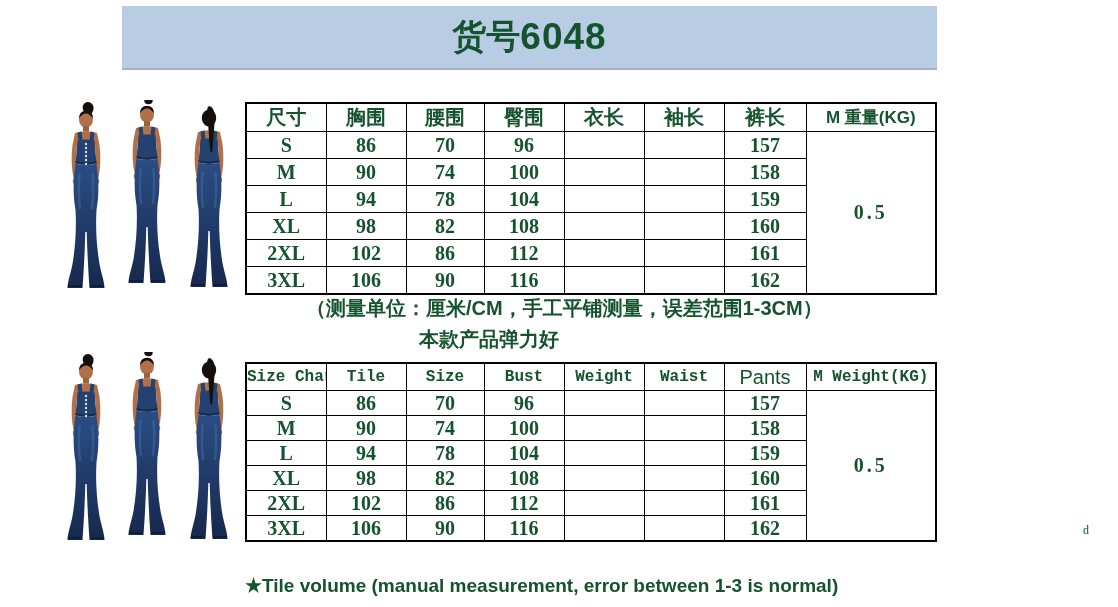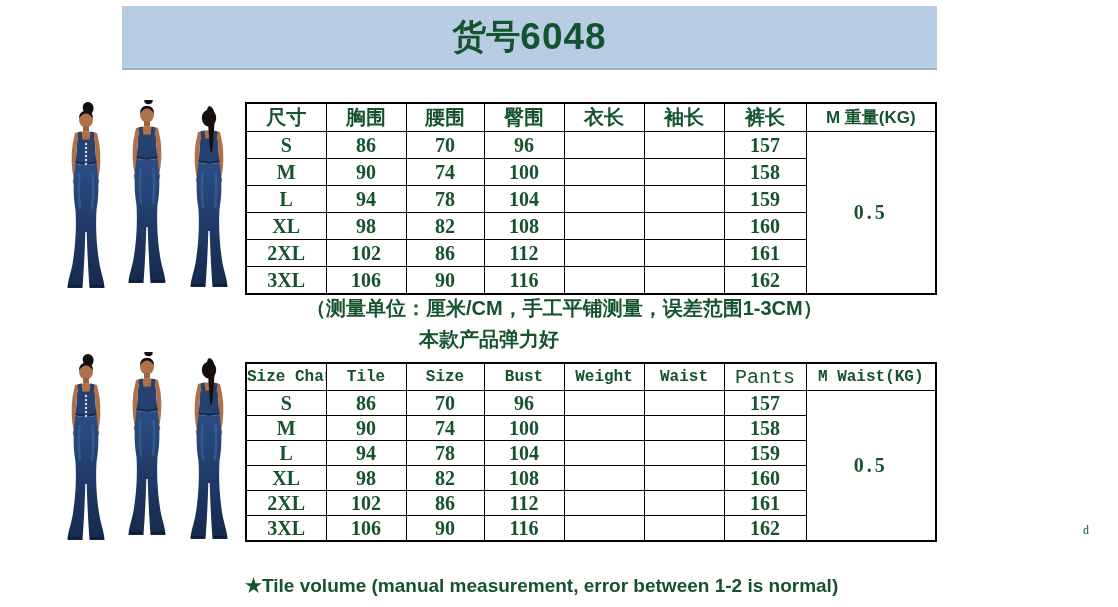--- a/index.html
+++ b/index.html
@@ -17,21 +17,21 @@
   .size-table{position:absolute;border-collapse:collapse;table-layout:fixed;
               border:2px solid #000;background:#fff;}
   .size-table th,.size-table td{border:1px solid #000;text-align:center;vertical-align:middle;
               padding:0;white-space:nowrap;overflow:hidden;}
   #table-cn{left:245px;top:102px;width:690px;}
   #table-en{left:245px;top:362px;width:690px;}
   #table-cn th{height:26px;font-weight:bold;font-size:20px;font-family:"Liberation Sans",sans-serif;}
   #table-cn th.weight-col{font-size:17px;border-radius:14px;}
   #table-cn td{height:26px;font-family:"Liberation Serif",serif;font-weight:bold;font-size:20px;}
   #table-en th{height:26px;font-family:"Liberation Mono",monospace;font-weight:bold;font-size:16px;}
-  #table-en th.pants-col{font-family:Liberation Mono, monospace;font-weight:normal;font-size:20px;}
+  #table-en th.pants-col{font-family:Liberation Sans, sans-serif;font-weight:normal;font-size:20px;}
   #table-en td{height:24px;font-family:"Liberation Serif",serif;font-weight:bold;font-size:20px;}
   .size-table td.weight-cell{font-family:"Liberation Serif",serif;font-weight:bold;font-size:20px;
               letter-spacing:3px;}
 
   
   .note{position:absolute;font-weight:bold;text-align:right;}
   #note-measure{left:306px;top:295px;font-size:20px;}
   #note-elastic{left:419px;top:326px;font-size:20px;}
   #note-bottom{left:245px;top:574px;font-size:19px;}
   #stray-d{position:absolute;left:1083px;top:523px;font-size:12px;
@@ -209,21 +209,21 @@
     </colgroup>
     <thead>
       <tr>
         <th>Size Chart</th>
         <th>Tile</th>
         <th>Size</th>
         <th>Bust</th>
         <th>Weight</th>
         <th>Waist</th>
         <th class="pants-col">Pants</th>
-        <th>M Waist(KG)</th>
+        <th>M Weight(KG)</th>
       </tr>
     </thead>
     <tbody>
         <tr>
           <td>S</td>
           <td>86</td>
           <td>70</td>
           <td>96</td>
           <td></td>
           <td></td>
@@ -271,17 +271,17 @@
           <td>106</td>
           <td>90</td>
           <td>116</td>
           <td></td>
           <td></td>
           <td>162</td>
         </tr>
       </tbody>
   </table>
 
-  <div id="note-bottom" class="note">★Tile volume (manual measurement, error between 1-2 is normal)</div>
+  <div id="note-bottom" class="note">★Tile volume (manual measurement, error between 1-3 is normal)</div>
 
   <div id="stray-d">d</div>
 
 </div>
 
 </body></html>

